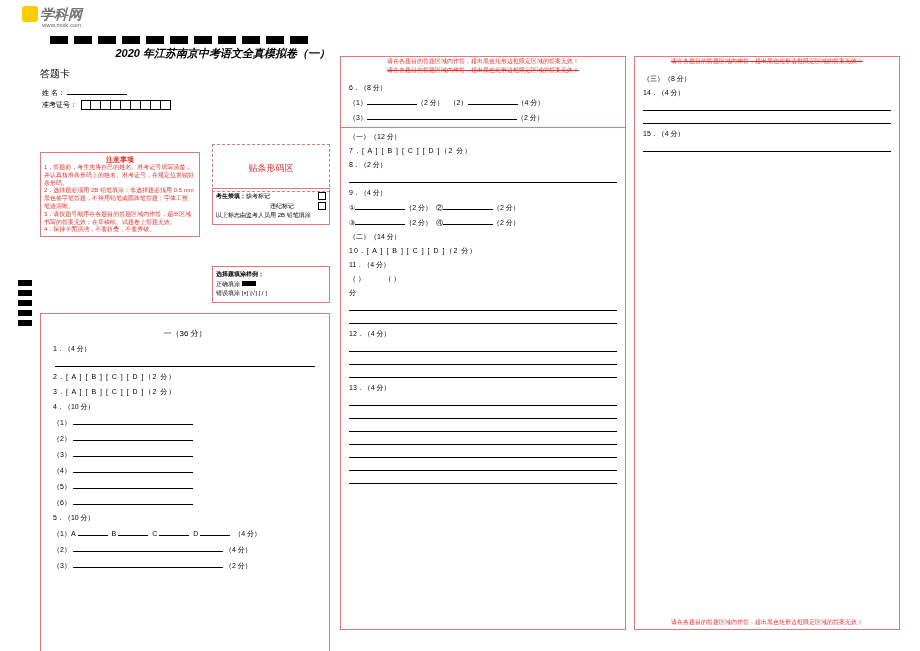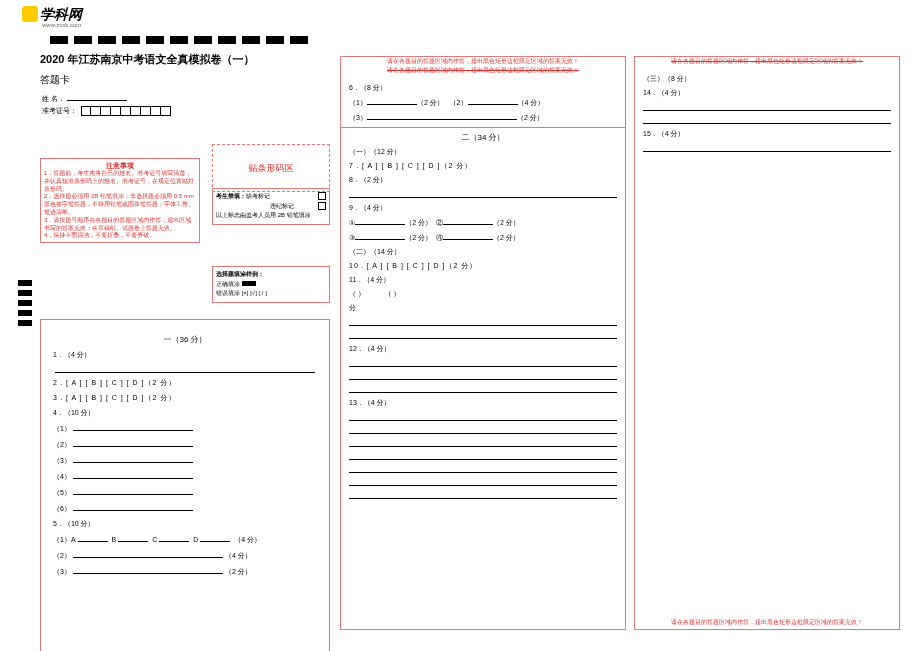--- a/index.html
+++ b/index.html
@@ -13,21 +13,21 @@
     font-size: 8px;
     color: #000;
     position: relative;
   }
   .logo {
     position: absolute;
     top: 6px; left: 40px;
     font-size: 14px;
     font-weight: bold;
     font-style: italic;
-    color: #000000;
+    color: #737373;
   }
   .logo-sub {
     position: absolute;
     top: 22px; left: 42px;
     font-size: 6px;
     color: #666;
   }
   .logo-icon {
     position: absolute;
     top: 6px; left: 22px;
@@ -48,24 +48,25 @@
     display: flex; gap: 6px;
   }
   .timing-top .blk { width: 18px; height: 8px; background: #000; }
   .timing-left {
     position: absolute;
     left: 18px; top: 280px;
     display: flex; flex-direction: column; gap: 4px;
   }
   .timing-left .blk { width: 14px; height: 6px; background: #000; }
   .exam-title {
-    text-align: left;
+    text-align: right;
     font-size: 11px;
     font-weight: bold;
-    margin-top: 12px;
+    margin-top: 6px;
+    font-style: italic;
   }
   .card-title {
     font-size: 10px;
     margin-top: 6px;
     color: #000;
   }
   .name-row { margin-top: 6px; margin-left: 2px; font-size: 7px; }
   .id-row { margin-top: 2px; margin-left: 2px; font-size: 7px; display: flex; align-items: center; }
   .id-boxes { display: inline-flex; margin-left: 4px; }
   .id-boxes .b { width: 10px; height: 10px; border: 0.5px solid #000; }
@@ -262,21 +263,20 @@
   <div class="p2-inner">
     <div class="subq">6．（8 分）</div>
     <div class="subq">
       <span>（1）</span><span class="fill"></span><span>（2 分）</span>
       &nbsp;&nbsp;<span>（2）</span><span class="fill"></span><span>（4 分）</span>
     </div>
     <div class="subq">
       <span>（3）</span><span class="fill" style="min-width:150px"></span><span>（2 分）</span>
     </div>
     <hr style="border:none;border-top:0.5px solid #e07a7a;margin:4px -8px;">
-    <div class="sec-head">二（34 分）</div>
     <div class="subq">（一）（12 分）</div>
     <div class="subq choice">7．[ A ] [ B ] [ C ] [ D ]（2 分）</div>
     <div class="subq">8．（2 分）</div>
     <div class="fill-l"></div>
     <div class="subq">9．（4 分）</div>
     <div class="subq">
       <span>①</span><span class="fill"></span><span>（2 分）</span>
       &nbsp;<span>②</span><span class="fill"></span><span>（2 分）</span>
     </div>
     <div class="subq">

